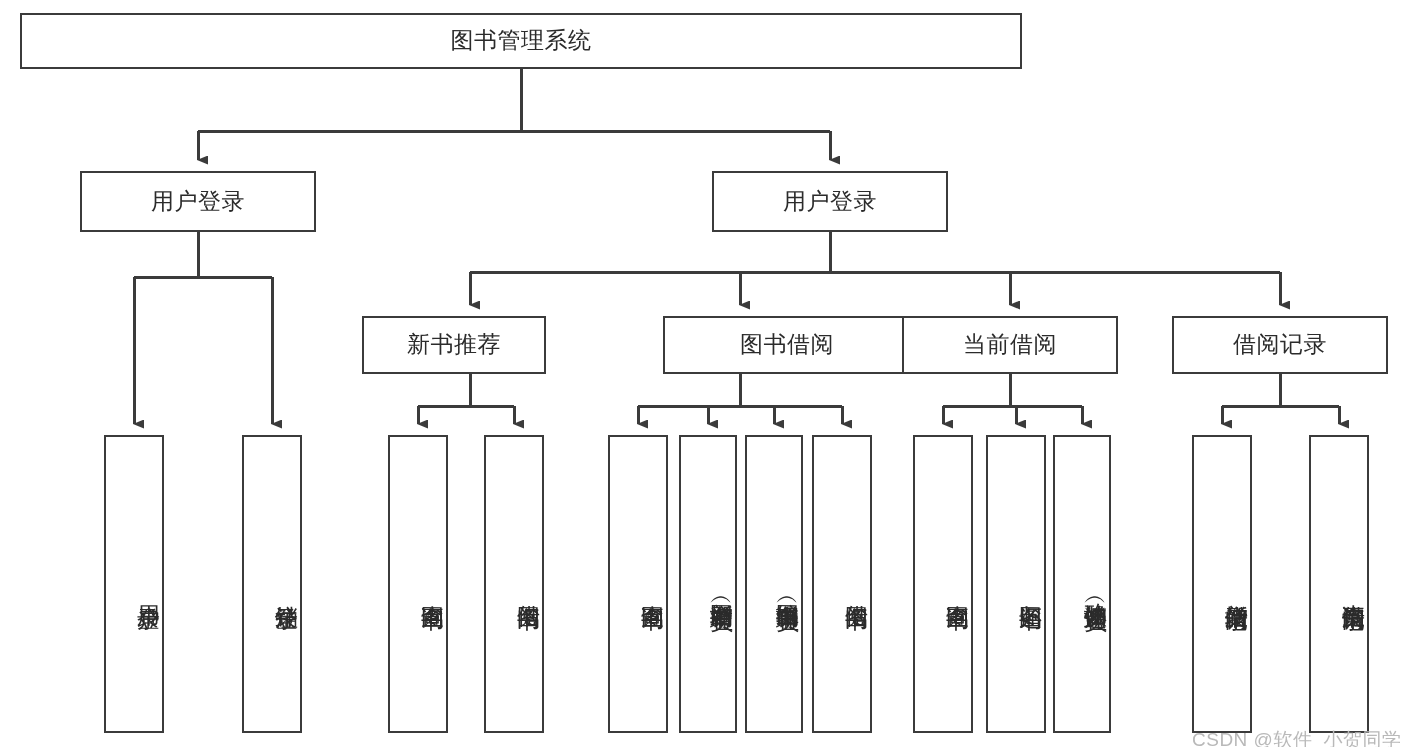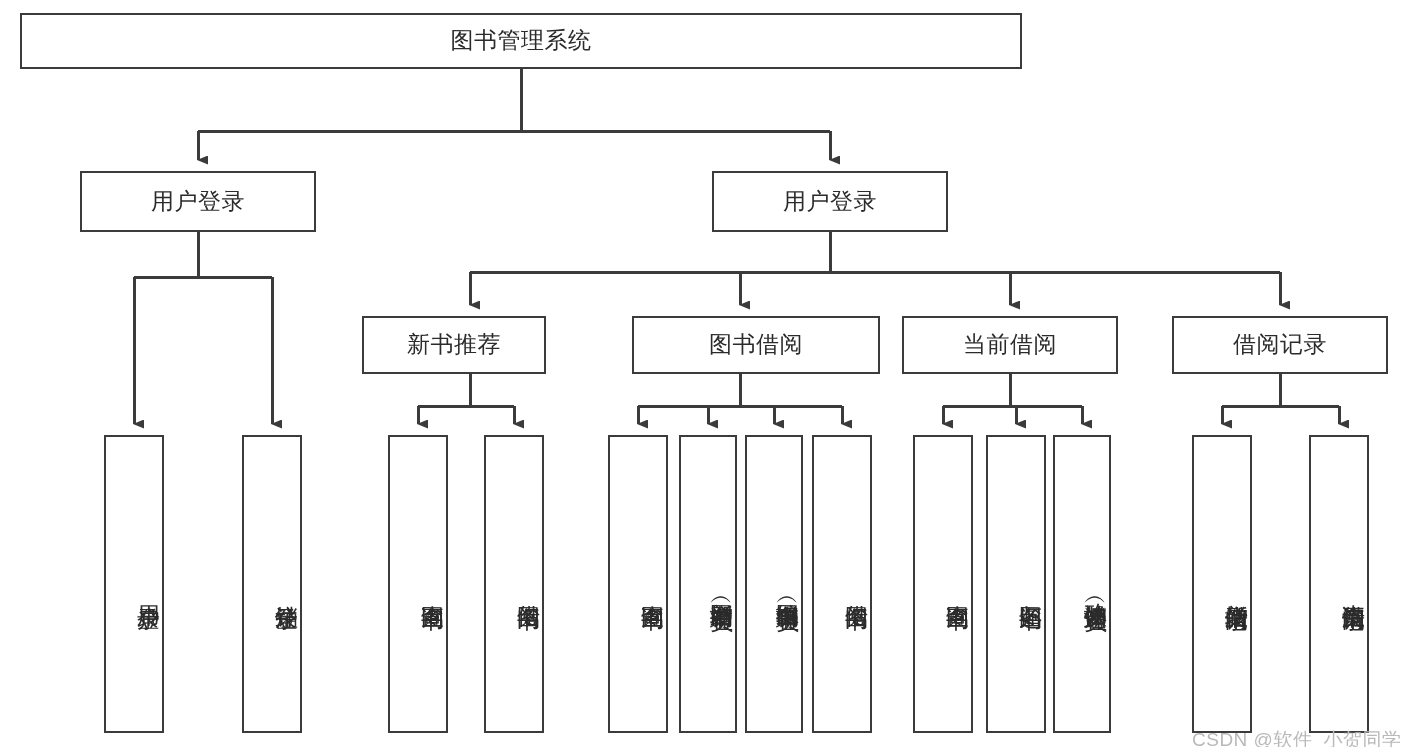--- a/index.html
+++ b/index.html
@@ -115,21 +115,21 @@
       <path d="M1339,406 L1339,424" marker-end="url(#arrowhead)"></path>
     </g>
   </svg>
 
   <div class="node horiz" style="left:20px;top:13px;width:1002px;height:56px;">图书管理系统</div>
 
   <div class="node horiz" style="left:80px;top:171px;width:236px;height:61px;">用户登录</div>
   <div class="node horiz" style="left:712px;top:171px;width:236px;height:61px;">用户登录</div>
 
   <div class="node horiz" style="left:362px;top:316px;width:184px;height:58px;">新书推荐</div>
-  <div class="node horiz" style="left:632px;top:316px;width:248px;height:58px;">图书借阅</div>
+  <div class="node horiz" style="left:663px;top:316px;width:248px;height:58px;">图书借阅</div>
   <div class="node horiz" style="left:902px;top:316px;width:216px;height:58px;">当前借阅</div>
   <div class="node horiz" style="left:1172px;top:316px;width:216px;height:58px;">借阅记录</div>
 
   <div class="node vert" style="left:104px;top:435px;width:60px;height:298px;">用户登录</div>
   <div class="node vert" style="left:242px;top:435px;width:60px;height:298px;">注销登录</div>
 
   <div class="node vert" style="left:388px;top:435px;width:60px;height:298px;">查询图书</div>
   <div class="node vert" style="left:484px;top:435px;width:60px;height:298px;">借阅图书</div>
 
   <div class="node vert" style="left:608px;top:435px;width:60px;height:298px;">查询图书</div>

